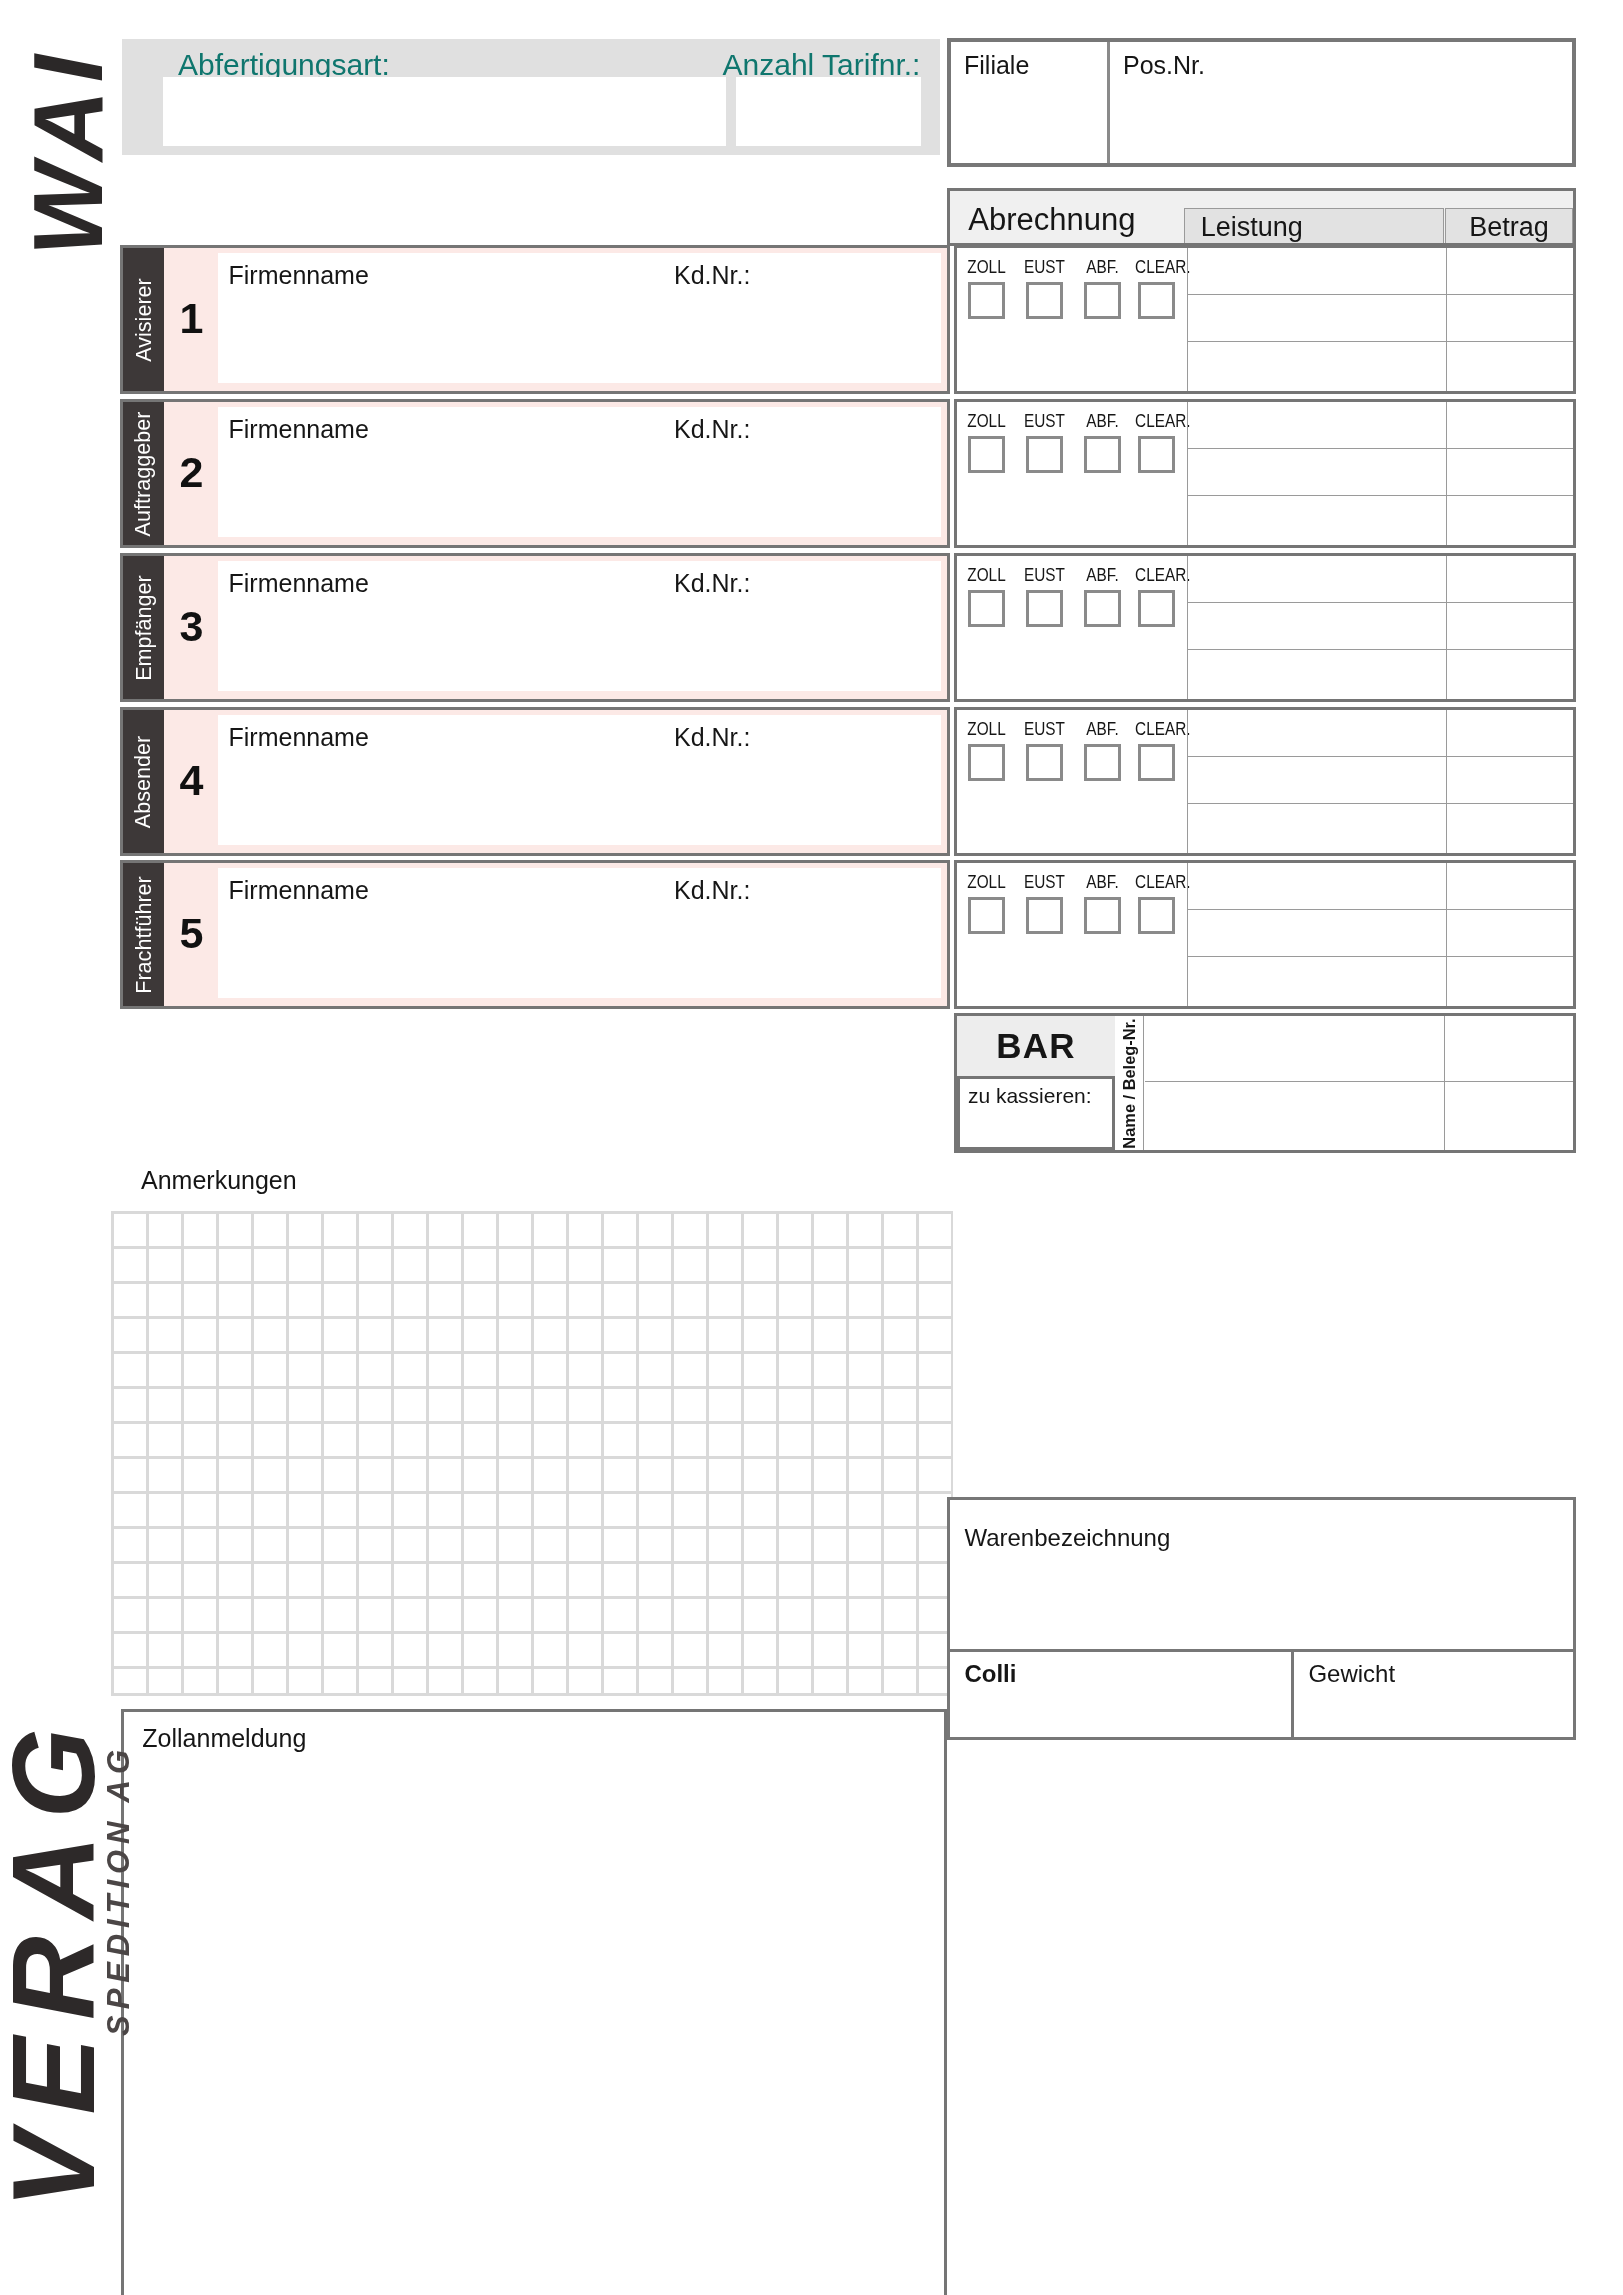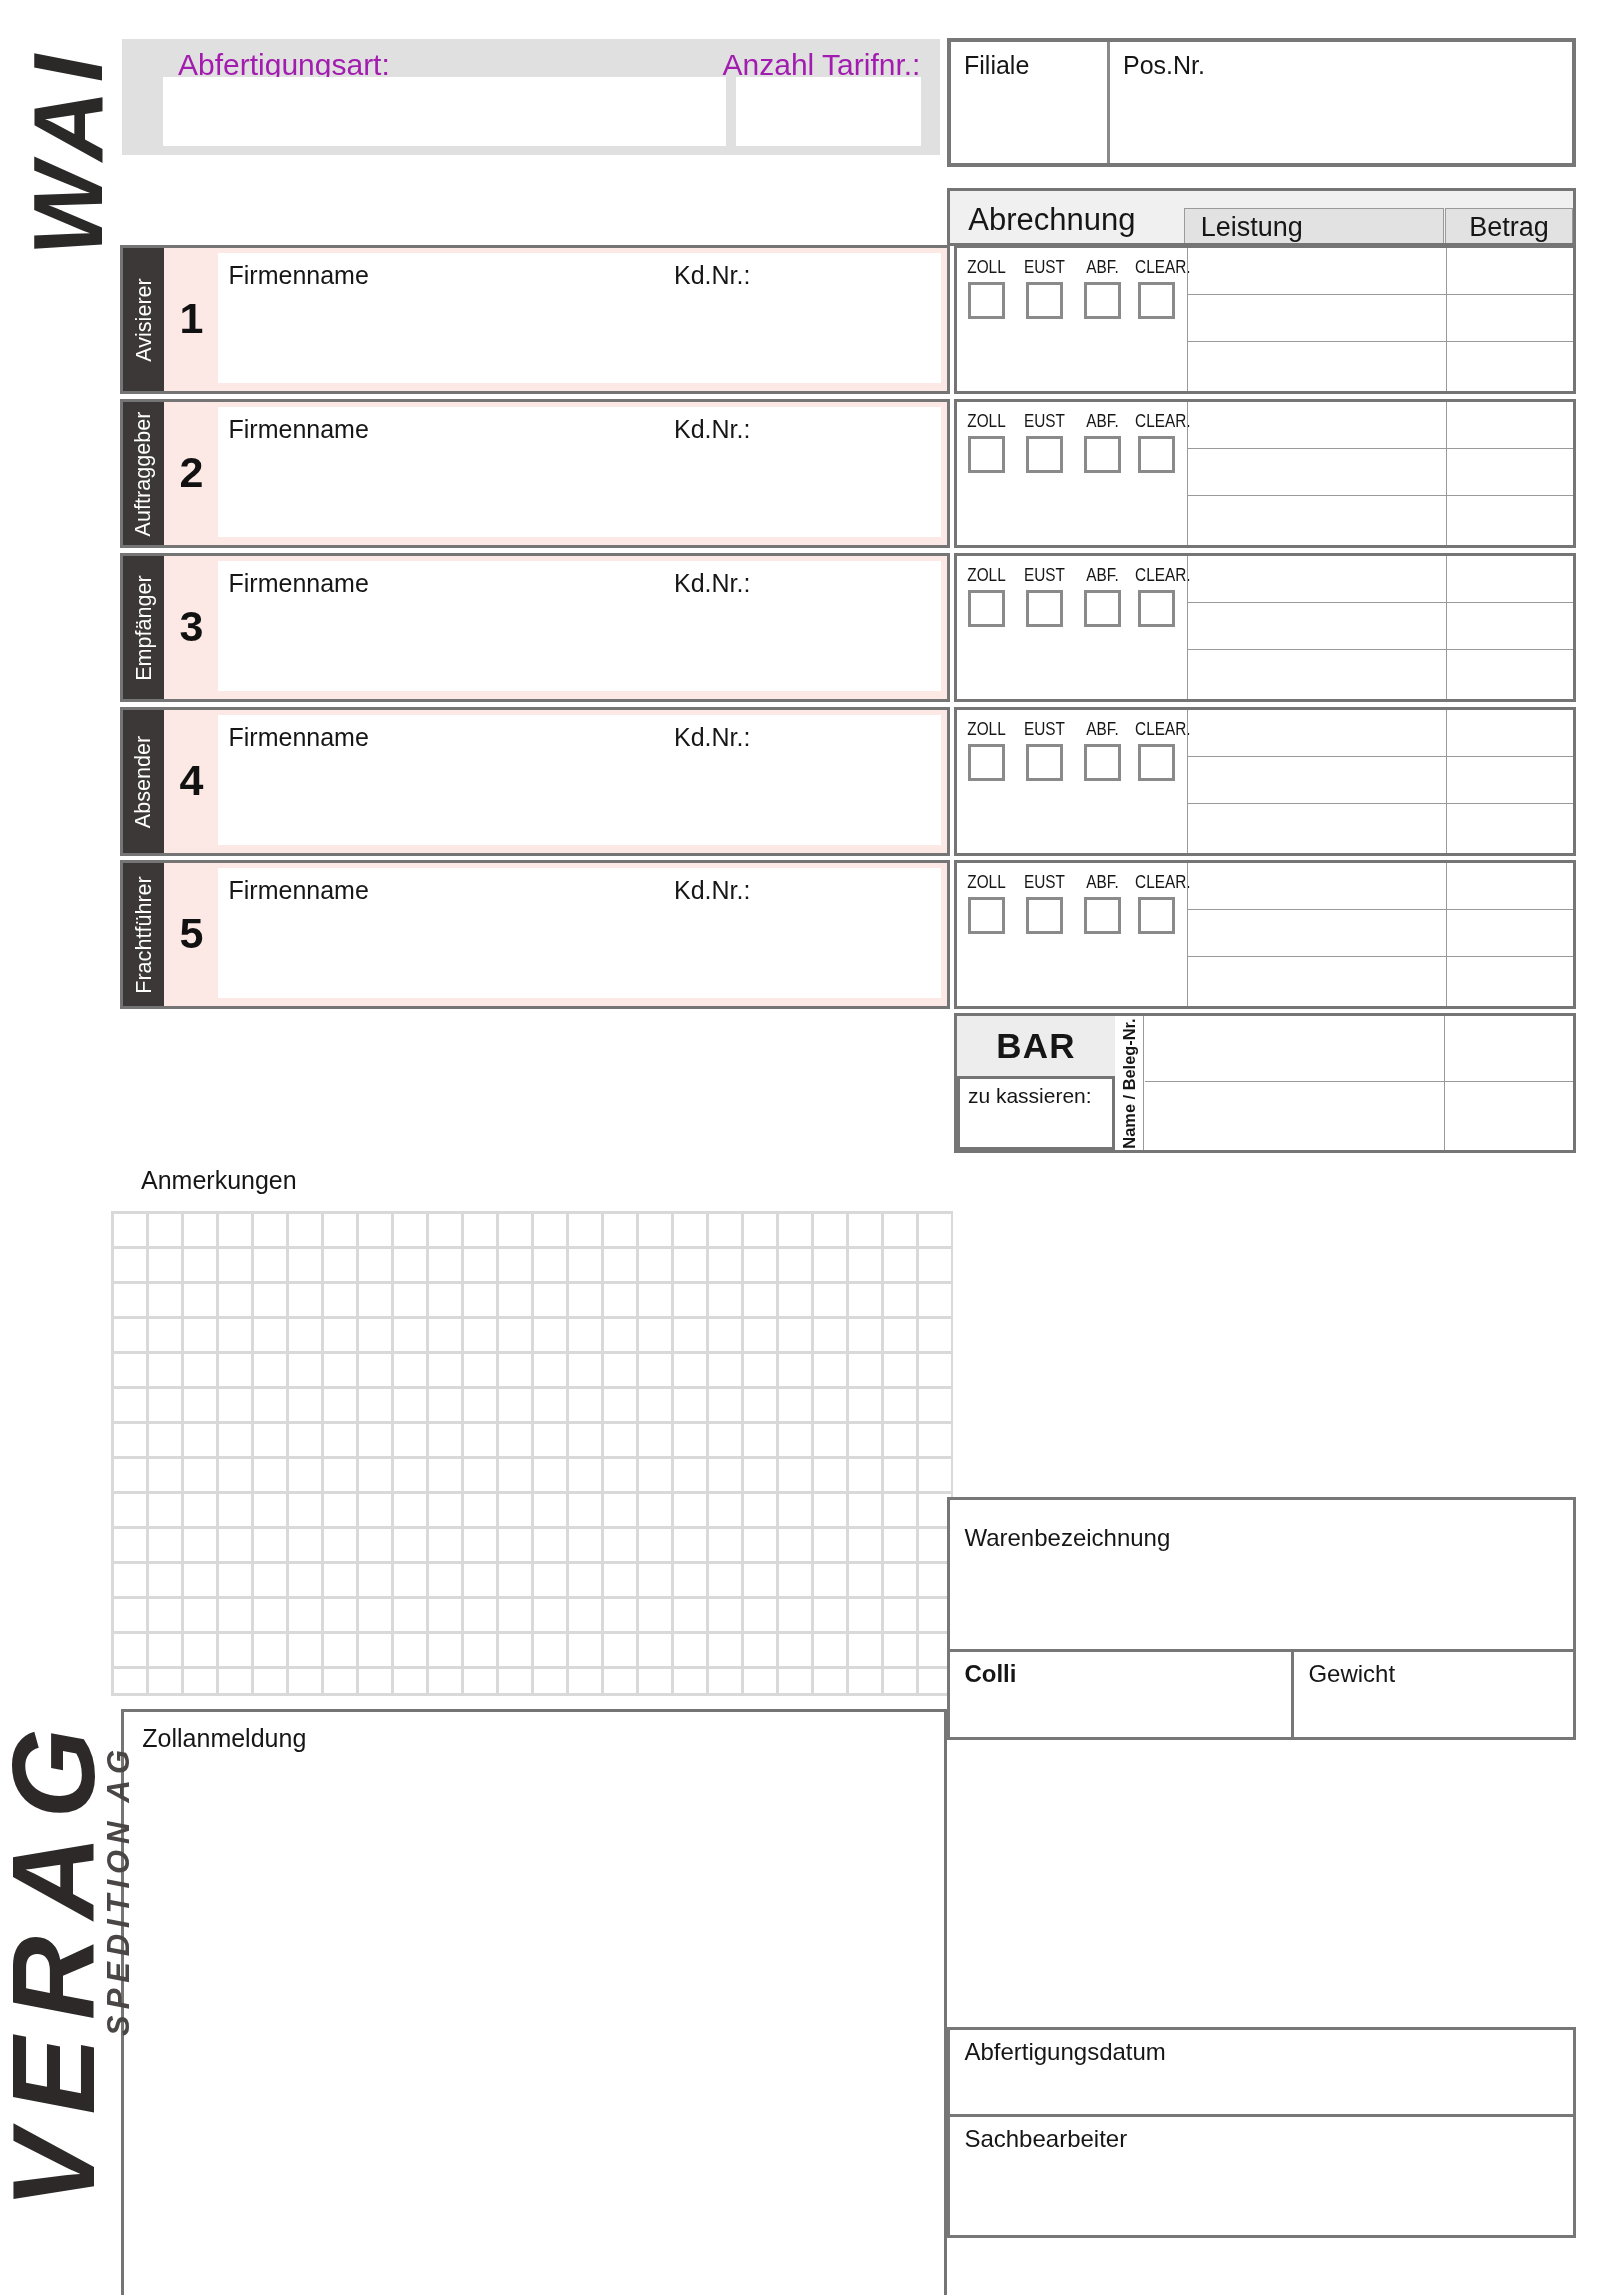--- a/index.html
+++ b/index.html
@@ -12,21 +12,21 @@
   
   .wai{left:29px;top:37px;width:79px;height:228px;}
   .wai span{font-size:98px;font-weight:bold;font-style:italic;letter-spacing:7.9px;color:#2b2828;}
   .verag{left:5.2px;top:1688px;width:98px;height:543px;}
   .verag span{font-size:116px;font-weight:bold;font-style:italic;letter-spacing:17px;color:#2d2929;}
   .veragsub{left:98px;top:1685px;width:41px;height:409px;}
   .veragsub span{font-size:31px;font-weight:bold;font-style:italic;letter-spacing:5.9px;color:#4b4646;}
 
   
   .toppanel{left:122px;top:39px;width:818px;height:116px;background:#e0e0e0;}
-  .toplabel{position:absolute;font-size:30px;color:#a21caf;top:9.2px;}
+  .toplabel{position:absolute;font-size:30px;color:#0f766e;top:9.2px;}
   .lbl-abf{left:56px;}
   .lbl-anz{right:19.6px;}
   .whitebox{position:absolute;background:#ffffff;}
   .in-abf{left:41px;top:38px;width:563px;height:69px;}
   .in-anz{left:614px;top:38px;width:185px;height:69px;}
 
   
   .filiale{left:947px;top:38px;width:629px;height:129px;border:4.6px solid #777777;box-sizing:border-box;background:#fff;}
   .filcell{position:absolute;top:0;bottom:0;}
   .filcell .flabel{display:inline-block;margin:9.2px 0 0 13px;font-size:25px;}
@@ -389,29 +389,20 @@
     <div class="rdivv" style="left:341px;top:152px;bottom:0;"></div>
     <div class="rcell" style="left:344px;right:0;top:152px;bottom:0;">
       <span class="cl">Gewicht</span>
     </div>
   </div>
 
   <div class="abs zoll">
     <span>Zollanmeldung</span>
   </div>
 
-  <div class="rbox datum">
-    <div class="rcell" style="left:0;right:0;top:0;height:84px;">
-      <span class="cl">Abfertigungsdatum</span>
-    </div>
-    <div class="rdivh" style="top:84px;"></div>
-    <div class="rcell" style="left:0;right:0;top:87px;bottom:0;">
-      <span class="cl">Sachbearbeiter</span>
-    </div>
-  </div>
 
   <div class="abs verag flexc">
     <span class="rot">VERAG</span>
   </div>
   <div class="abs veragsub flexc">
     <span class="rot">SPEDITION AG</span>
   </div>
 
 </div>
 

